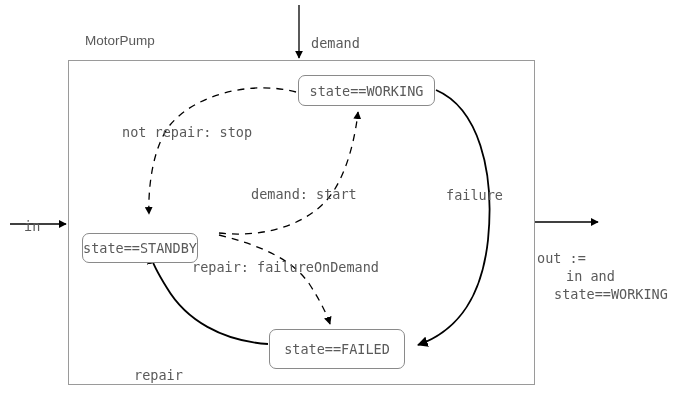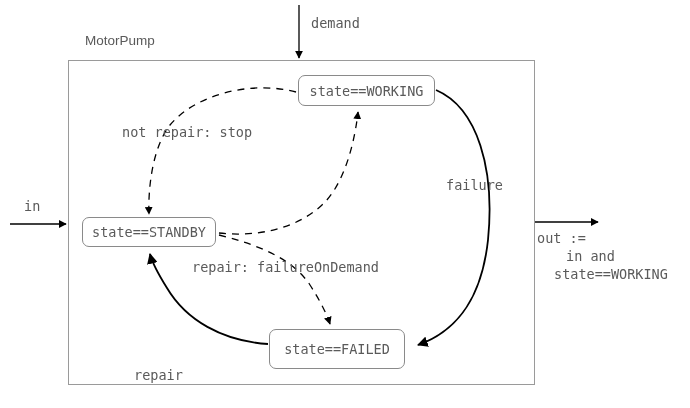--- a/index.html
+++ b/index.html
@@ -58,20 +58,21 @@
     color: #5a5a5a;
     white-space: pre;
   }
   .io-label {
     position: absolute;
     font-family: "DejaVu Sans Mono", "Liberation Mono", monospace;
     font-size: 13.5px;
     color: #5a5a5a;
     white-space: pre;
     line-height: 17px;
+    margin-top: 20px;
   }
 </style>
 </head>
 <body>
 
 <div id="stage">
 
   <svg id="diagram-svg" viewBox="0 0 690 408" xmlns="http://www.w3.org/2000/svg">
     <defs>
       <marker id="arrowSolid" viewBox="0 0 10 10" refX="9" refY="5" markerWidth="6" markerHeight="6" orient="auto-start-reverse">
@@ -114,30 +115,31 @@
       <path d="M 268 344 C 222 341 186 320 167 288 C 157 272 152 262 150 254" fill="none" stroke="#000000" stroke-width="1.8" marker-end="url(#arrowSolid)"></path>
     </g>
   </svg>
 
   <div class="container-box" style="left:68px; top:60px; width:467px; height:325px;"></div>
 
   <div class="comp-title" style="left:85px; top:33px;">MotorPump</div>
 
   <div class="state-box" style="left:298px; top:75px; width:137px; height:31px;">state==WORKING</div>
 
-  <div class="state-box" style="left:82px; top:217px; width:134px; height:30px;">state==STANDBY</div>
+  <div class="state-box" style="left:82px; top:233px; width:116px; height:30px;">state==STANDBY</div>
 
   <div class="state-box" style="left:269px; top:329px; width:136px; height:40px;">state==FAILED</div>
 
   <div class="lbl" style="left:122px; top:124px;">not repair: stop</div>
 
+  <div class="lbl" style="left:251px; top:186px;">demand: start</div>
 
   <div class="lbl" style="left:192px; top:259px;">repair: failureOnDemand</div>
 
-  <div class="lbl" style="left:446px; top:177px;">failure</div>
+  <div class="lbl" style="left:446px; top:187px;">failure</div>
 
   <div class="lbl" style="left:134px; top:319px;margin-top:48px;">repair</div>
 
   <div class="io-label" style="left:311px; top:15px;">demand</div>
 
   <div class="io-label" style="left:24px; top:198px;text-align:right;">in</div>
 
   <div class="io-label" style="left:537px; top:230px;">out :=</div>
   <div class="io-label" style="left:566px; top:248px;">in and</div>
   <div class="io-label" style="left:554px; top:266px;">state==WORKING</div>

